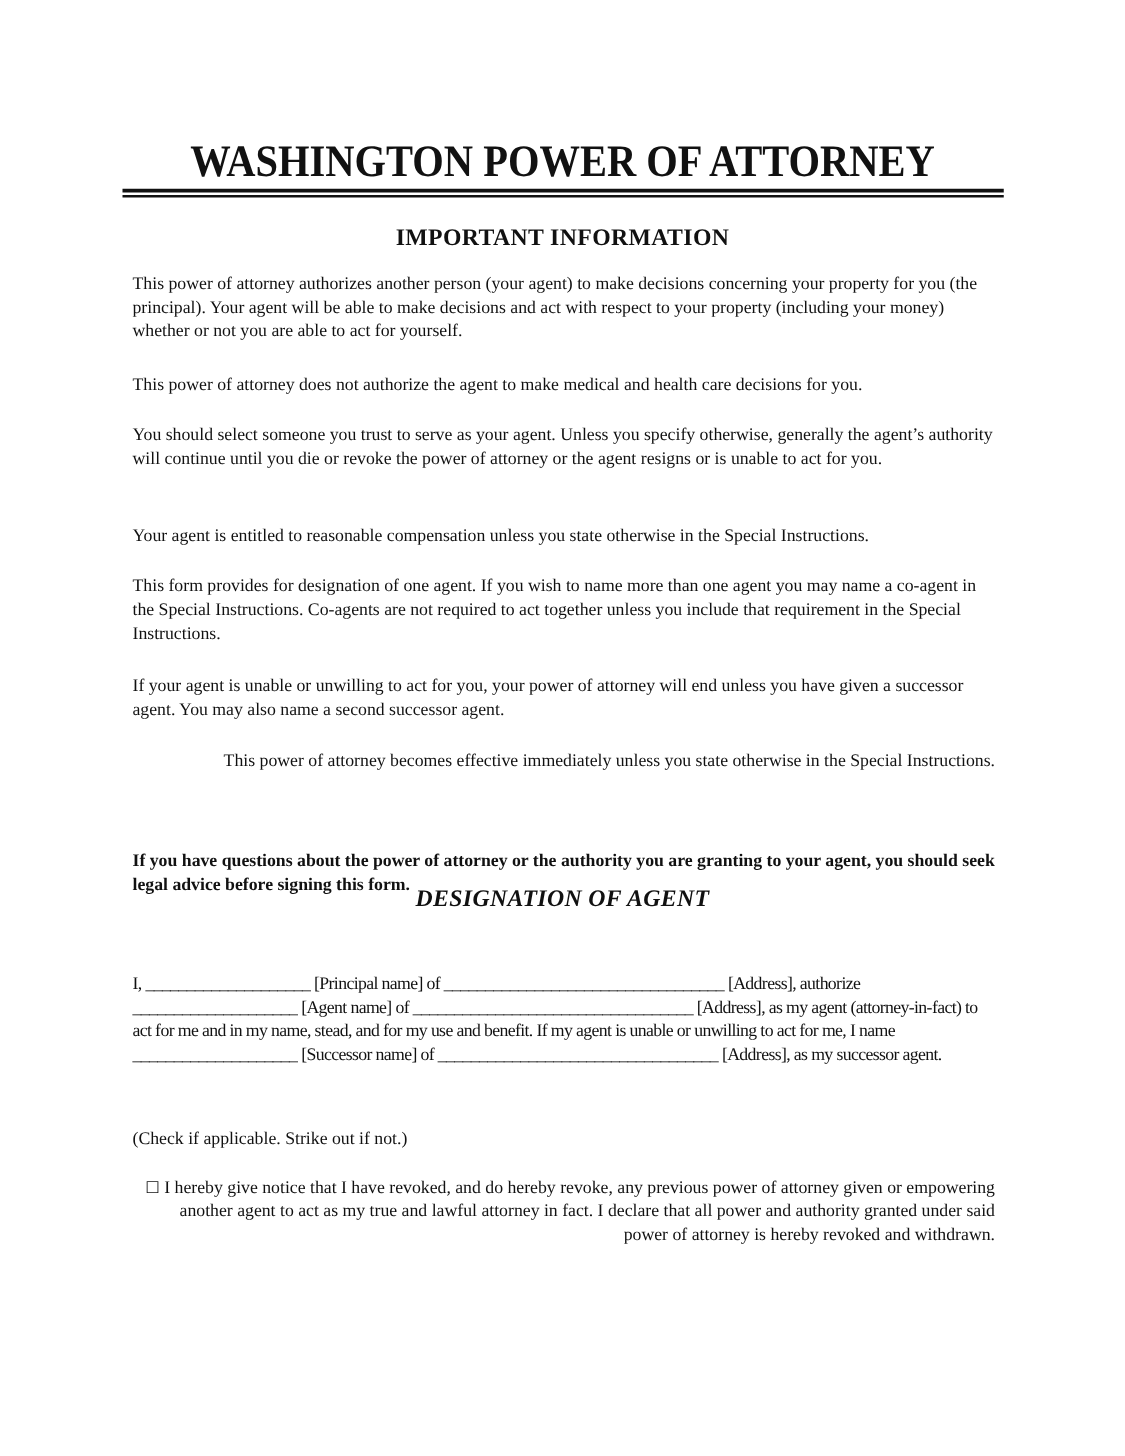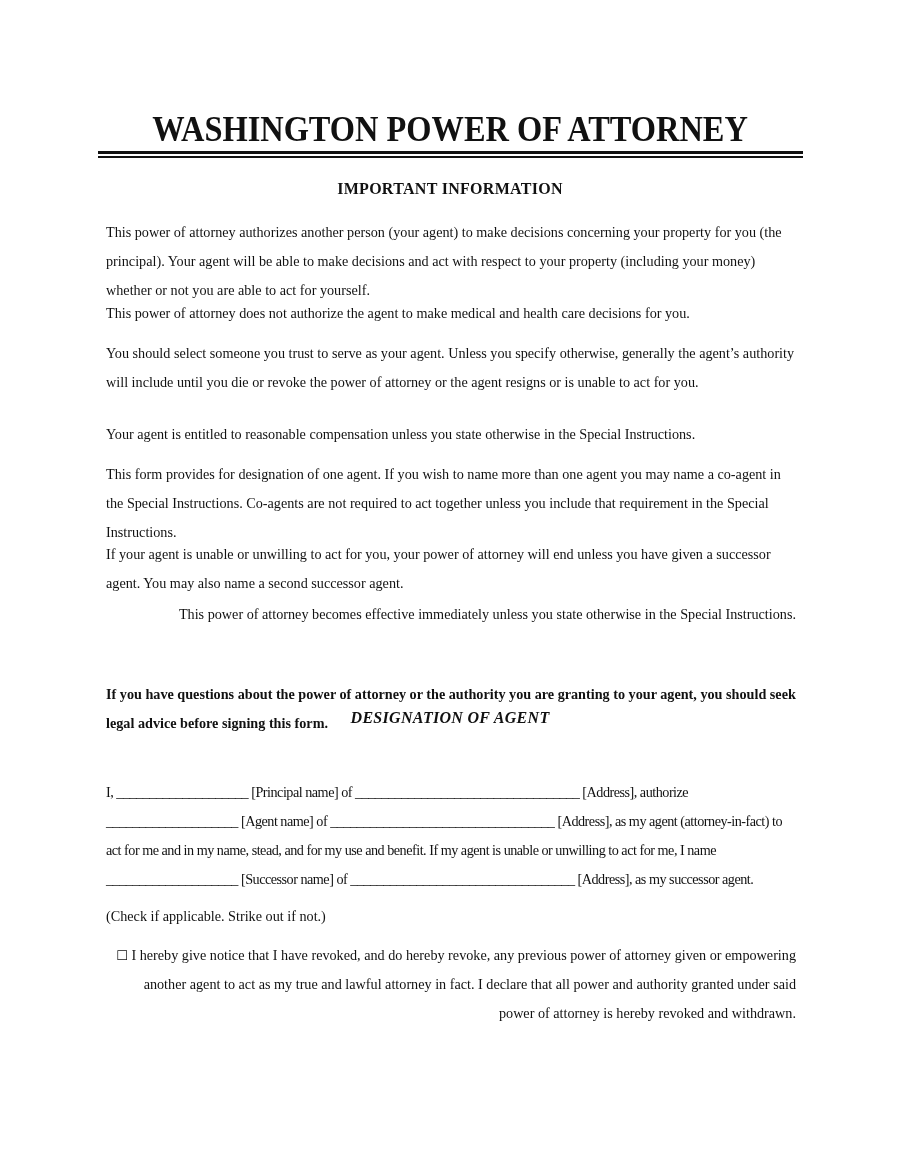--- a/index.html
+++ b/index.html
@@ -12,41 +12,41 @@
       position: absolute; left: 0; width: 900px; top: 107px;
       text-align: center; font-weight: bold; font-size: 36px;
       letter-spacing: 0px; line-height: 44px;
       font-family: "Liberation Serif", "DejaVu Serif", serif;
       transform: scaleX(0.9); transform-origin: center;
     }
     .rule-thick { position: absolute; left: 98px; width: 705px; top: 151px; height: 3px; background: #111; }
     .rule-thin  { position: absolute; left: 98px; width: 705px; top: 156px; height: 2px; background: #111; }
     .section-heading {
       position: absolute; left: 0; width: 900px; text-align: center;
-      font-weight: bold; font-size: 16px; letter-spacing: 0.3px;
+      font-weight: bold; font-size: 19px; letter-spacing: 0.3px;
     }
     .para {
       position: absolute; left: 106px; width: 690px;
-      font-size: 14.2px; line-height: 29px;
+      font-size: 14.2px; line-height: 19px;
     }
     .bold { font-weight: bold; margin-top: 40px; }
     .blank { letter-spacing: -0.5px; }
   </style>
 </head>
 <body>
 
 <div class="title">WASHINGTON POWER OF ATTORNEY</div>
 <div class="rule-thick"></div>
 <div class="rule-thin"></div>
 
 <div class="section-heading" style="top:180px;">IMPORTANT INFORMATION</div>
 
 <div class="para" style="top:218px;">This power of attorney authorizes another person (your agent) to make decisions concerning your property for you (the principal). Your agent will be able to make decisions and act with respect to your property (including your money) whether or not you are able to act for yourself.</div>
 <div class="para" style="top:299px;">This power of attorney does not authorize the agent to make medical and health care decisions for you.</div>
-<div class="para" style="top:339px;">You should select someone you trust to serve as your agent. Unless you specify otherwise, generally the agent’s authority will include until you die or revoke the power of attorney or the agent resigns or is unable to act for you.</div>
+<div class="para" style="top:339px;">You should select someone you trust to serve as your agent. Unless you specify otherwise, generally the agent’s authority will continue until you die or revoke the power of attorney or the agent resigns or is unable to act for you.</div>
 <div class="para" style="top:420px;">Your agent is entitled to reasonable compensation unless you state otherwise in the Special Instructions.</div>
 <div class="para" style="top:460px;">This form provides for designation of one agent. If you wish to name more than one agent you may name a co-agent in the Special Instructions. Co-agents are not required to act together unless you include that requirement in the Special Instructions.</div>
 <div class="para" style="top:540px;">If your agent is unable or unwilling to act for you, your power of attorney will end unless you have given a successor agent. You may also name a second successor agent.</div>
 <div class="para" style="top:600px;text-align:right;">This power of attorney becomes effective immediately unless you state otherwise in the Special Instructions.</div>
 <div class="para bold" style="top:640px;">If you have questions about the power of attorney or the authority you are granting to your agent, you should seek legal advice before signing this form.</div>
 
 <div class="section-heading" style="top:709px;font-style:italic;">DESIGNATION OF AGENT</div>
 
 <div class="para blank" style="top:778px;">I, ____________________ [Principal name] of __________________________________ [Address], authorize ____________________ [Agent name] of __________________________________ [Address], as my agent (attorney-in-fact) to act for me and in my name, stead, and for my use and benefit. If my agent is unable or unwilling to act for me, I name ____________________ [Successor name] of __________________________________ [Address], as my successor agent.</div>
 

